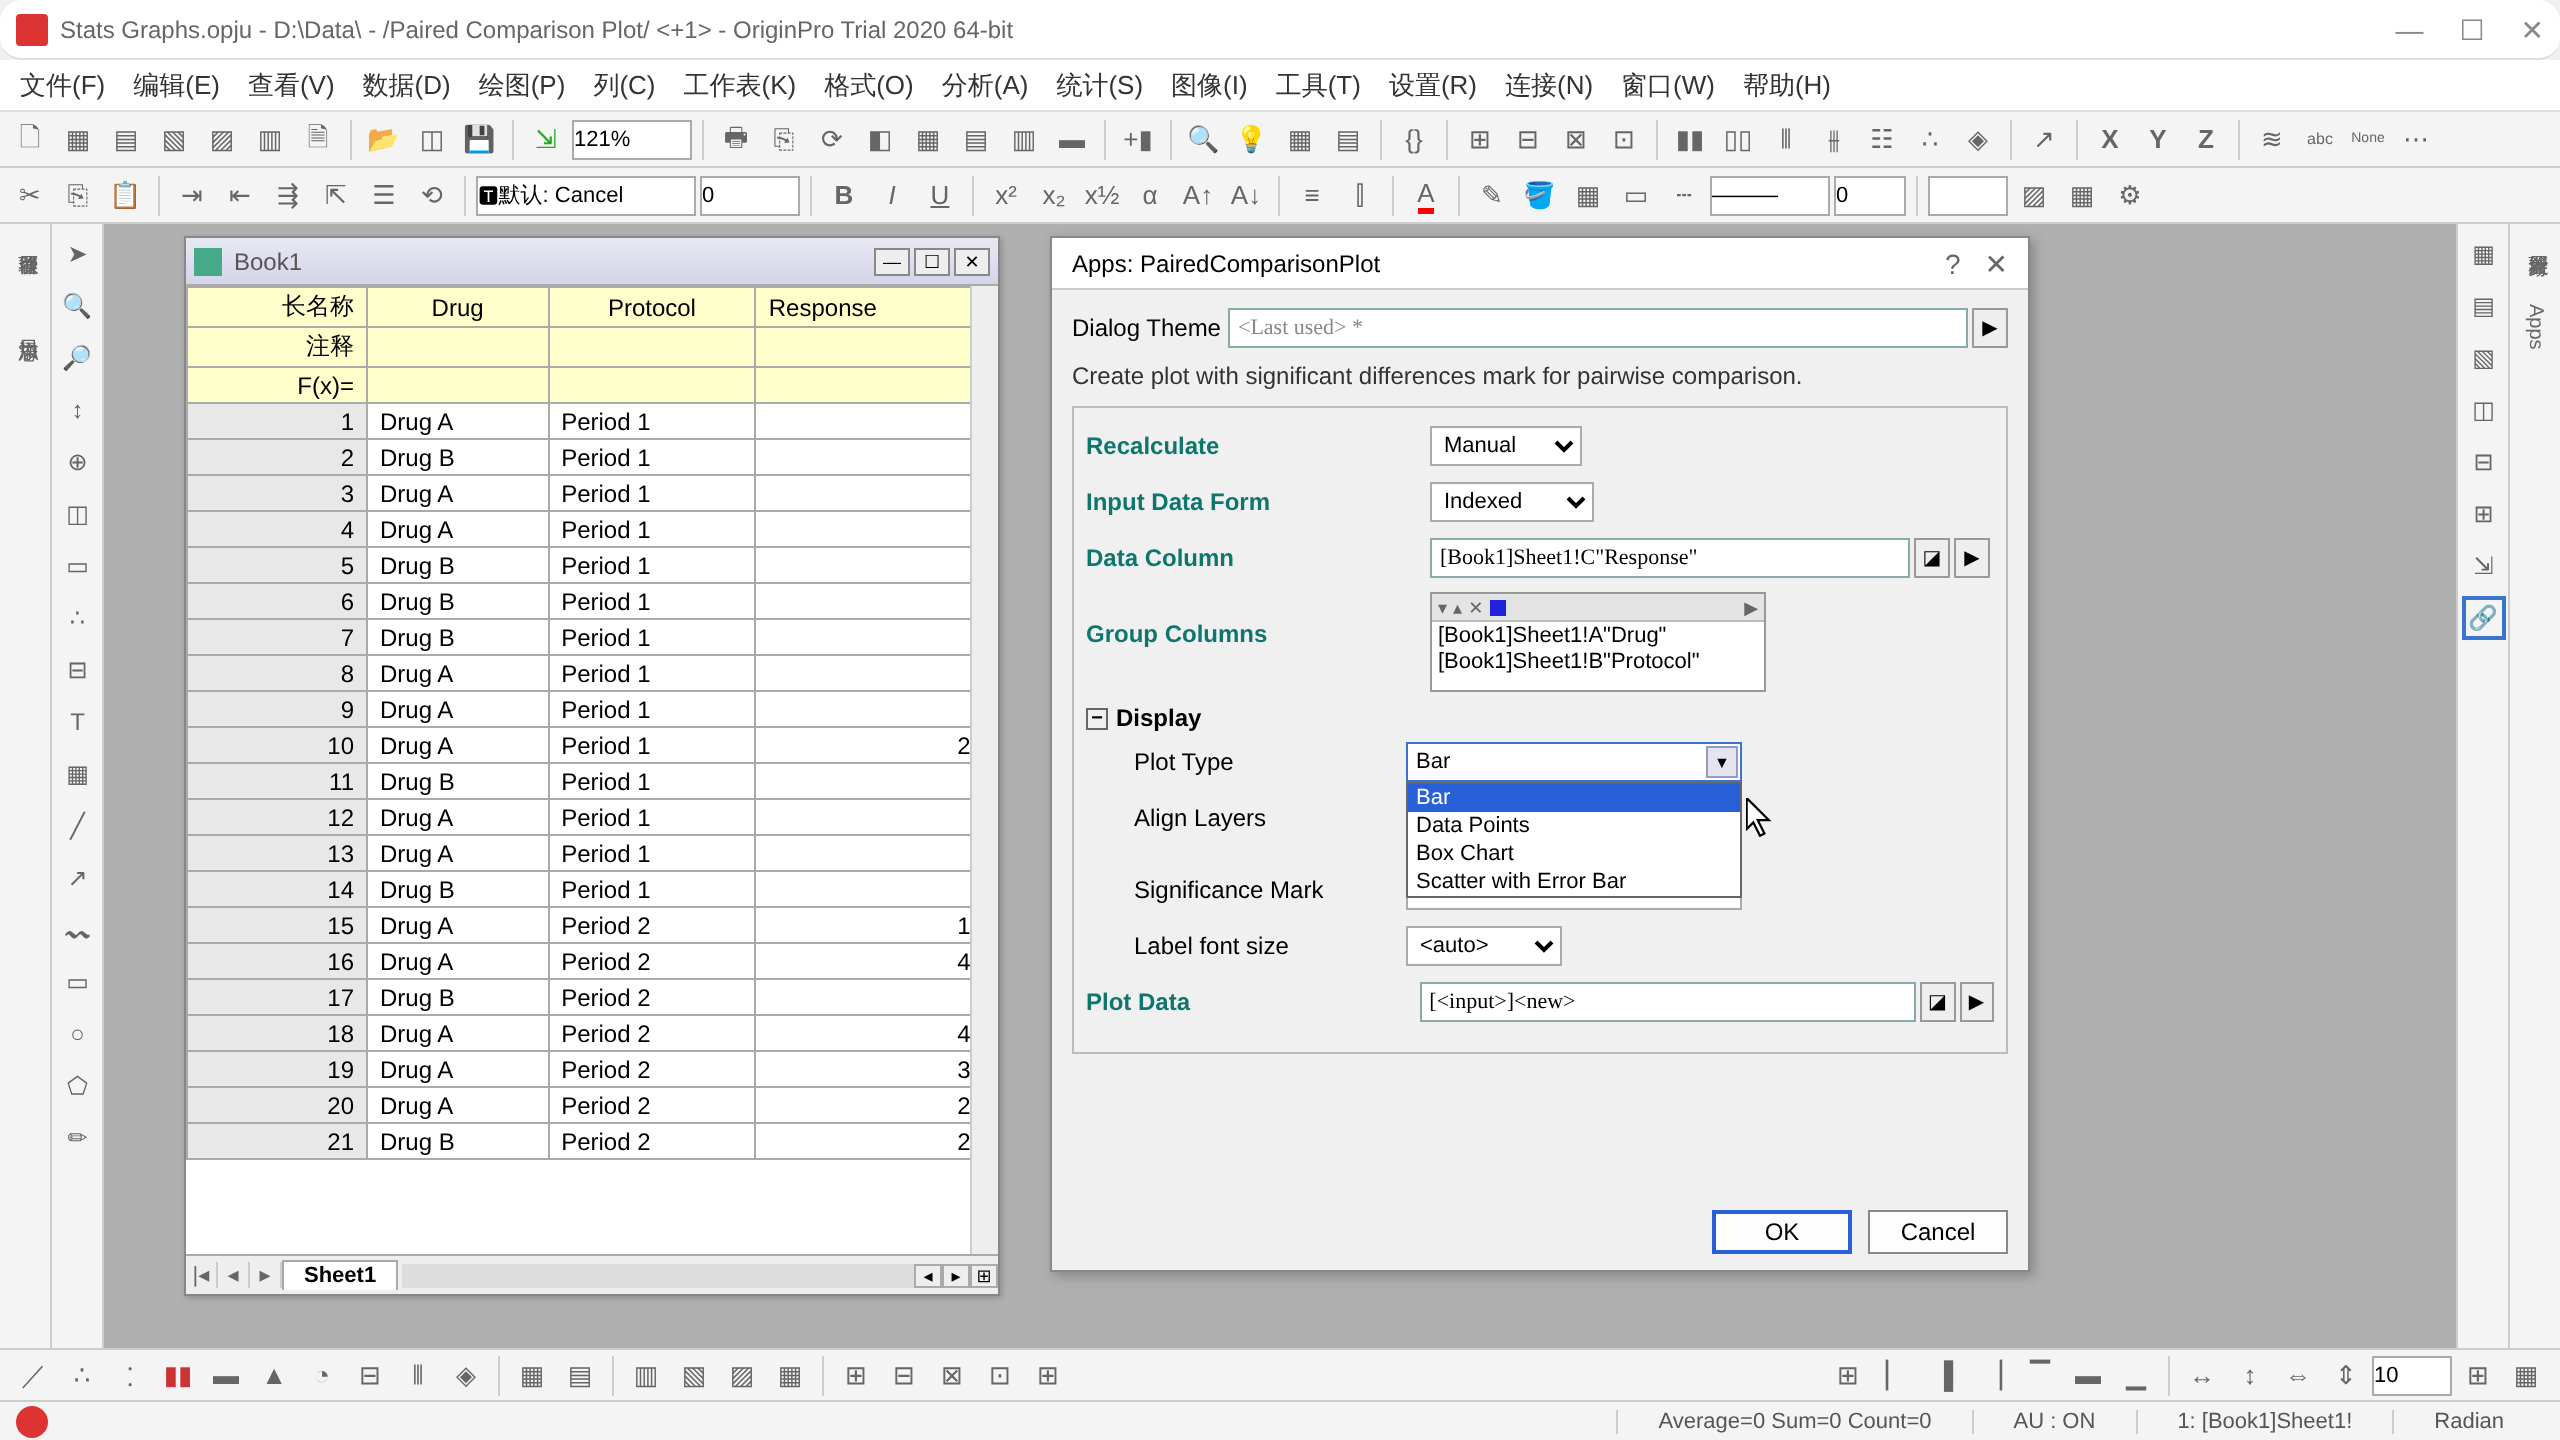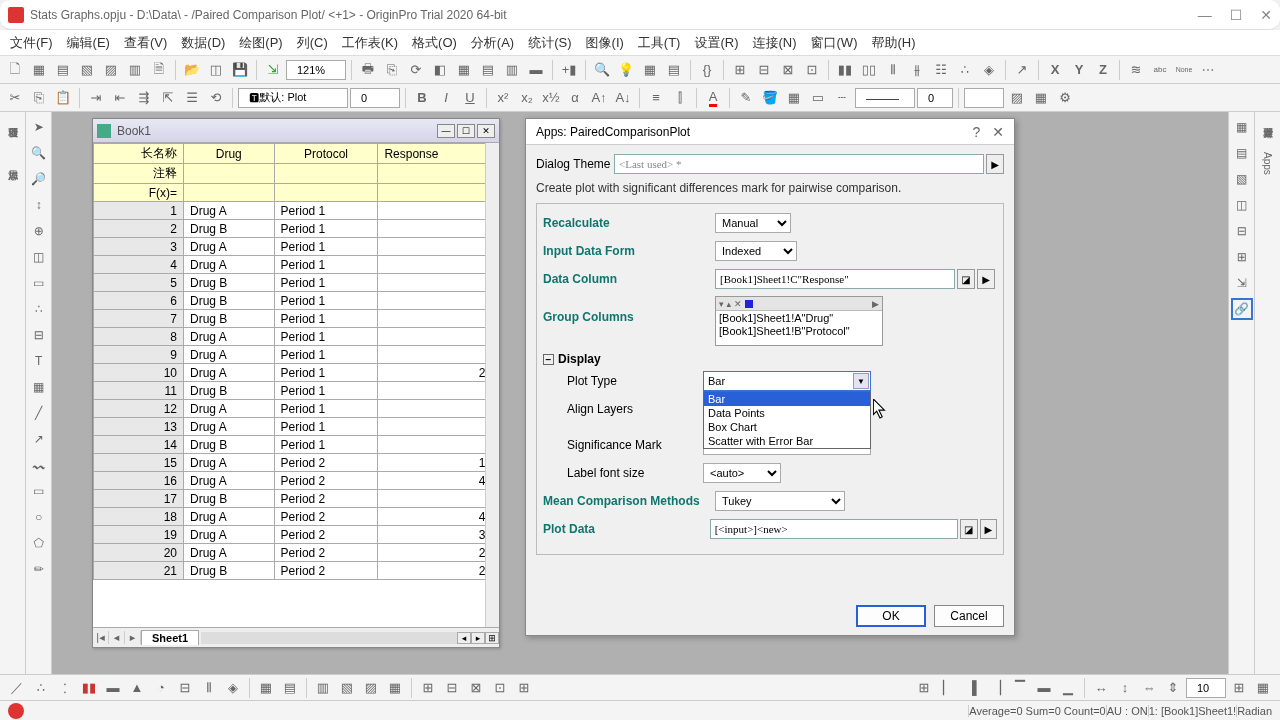--- a/index.html
+++ b/index.html
@@ -13,21 +13,21 @@
 .titlebar .winbtns span { color: #888; font-size: 14px; cursor: pointer; }
 
 
 .menubar { height: 26px; background: #fff; border-bottom: 1px solid #ddd; display: flex; align-items: center; padding: 0 10px; gap: 14px; }
 .menubar .menuitem { color: #333; font-size: 13px; cursor: pointer; }
 
 
 .toolbar { height: 28px; background: #f4f4f4; border-bottom: 1px solid #ccc; display: flex; align-items: center; padding: 0 4px; gap: 2px; }
 .tbtn { width: 22px; height: 22px; display: flex; align-items: center; justify-content: center; color: #666; font-size: 13px; border: 1px solid transparent; cursor: pointer; }
 .tsep { width: 1px; height: 20px; background: #ccc; margin: 0 3px; }
-.tcombo { height: 20px; border: 1px solid #aaa; background: #fff; font-size: 11px; padding: 0 10px; display: flex; align-items: center; }
+.tcombo { height: 20px; border: 1px solid #aaa; background: #fff; font-size: 11px; padding: 0 0; display: flex; align-items: center; }
 
 
 .side-left { position: absolute; left: 0; top: 112px; width: 52px; bottom: 46px; background: #f4f4f4; border-right: 1px solid #ccc; display: flex; }
 .side-left-col { width: 26px; display: flex; flex-direction: column; align-items: center; padding-top: 4px; gap: 4px; }
 .side-right { position: absolute; right: 0; top: 112px; width: 52px; bottom: 46px; background: #f4f4f4; border-left: 1px solid #ccc; display: flex; }
 .sbtn { width: 22px; height: 22px; display: flex; align-items: center; justify-content: center; color: #666; font-size: 12px; border: 1px solid transparent; }
 
 
 .workspace { position: absolute; left: 52px; right: 52px; top: 112px; bottom: 46px; background: #b0b0b0; }
 
@@ -88,21 +88,21 @@
 
 .dlg-desc { color: #333; margin: 4px 0 8px 0; }
 
 .cursor-arrow { position: absolute; width: 14px; height: 20px; pointer-events: none; z-index: 200; }
 
 
 .bottom-toolbar { position: absolute; left: 0; right: 0; bottom: 20px; height: 26px; background: #f4f4f4; border-top: 1px solid #ccc; display: flex; align-items: center; padding: 0 6px; gap: 2px; }
 .statusbar { position: absolute; left: 0; right: 0; bottom: 0; height: 20px; background: #f4f4f4; border-top: 1px solid #ccc; display: flex; align-items: center; padding: 0 8px; font-size: 11px; color: #555; }
 .statusbar .logo { width: 16px; height: 16px; background: #d33; border-radius: 8px; margin-right: 12px; }
 .statusbar .sp { flex: 1; }
-.statusbar .cell { border-left: 1px solid #ccc; padding: 0 0; }
+.statusbar .cell { border-left: 1px solid #ccc; padding: 0 20px; }
 
 .vtext { writing-mode: vertical-rl; font-size: 10px; color: #666; padding: 4px 0; }
 </style>
 </head>
 <body>
 
 <div class="titlebar">
   <div class="app-icon"></div>
   <div class="title">Stats Graphs.opju - D:\Data\ - /Paired Comparison Plot/ &lt;+1&gt; - OriginPro Trial 2020 64-bit</div>
   <div class="winbtns">
@@ -201,21 +201,21 @@
   <div class="tbtn">⎘</div>
   <div class="tbtn">📋</div>
   <div class="tsep"></div>
   <div class="tbtn">⇥</div>
   <div class="tbtn">⇤</div>
   <div class="tbtn">⇶</div>
   <div class="tbtn">⇱</div>
   <div class="tbtn">☰</div>
   <div class="tbtn">⟲</div>
   <div class="tsep"></div>
-  <div class="tcombo" style="width:110px">🆃 <span>默认: Plot</span></div>
+  <div class="tcombo" style="width:110px">🆃 <span>默认: Cancel</span></div>
   <div class="tcombo" style="width:50px">0</div>
   <div class="tsep"></div>
   <div class="tbtn">
       <b>B</b>
     </div>
   <div class="tbtn">
       <i>I</i>
     </div>
   <div class="tbtn">
       <u>U</u>
@@ -543,24 +543,20 @@
         </div>
         <div class="dialog-row" style="margin-top:14px">
           <span class="sublbl">Significance Mark</span>
           <select class="dselect" style="width:168px"><option>Asterisk with Bracket</option></select>
         </div>
         <div class="dialog-row">
           <span class="sublbl">Label font size</span>
           <select class="dselect" style="width:78px"><option>&lt;auto&gt;</option></select>
         </div>
         <div class="dialog-row">
-          <span class="lbl bold">Mean Comparison Methods</span>
-          <select class="dselect" style="width:130px"><option>Tukey</option></select>
-        </div>
-        <div class="dialog-row">
           <span class="lbl bold">Plot Data</span>
           <input class="dinput" style="width: 256px;" value="[&lt;input&gt;]&lt;new&gt;">
           <div class="sidebtn">◪</div>
           <div class="sidebtn">▶</div>
         </div>
       </div>
     </div>
     <div class="dialog-footer">
       <button class="dbtn primary">OK</button>
       <button class="dbtn">Cancel</button>

